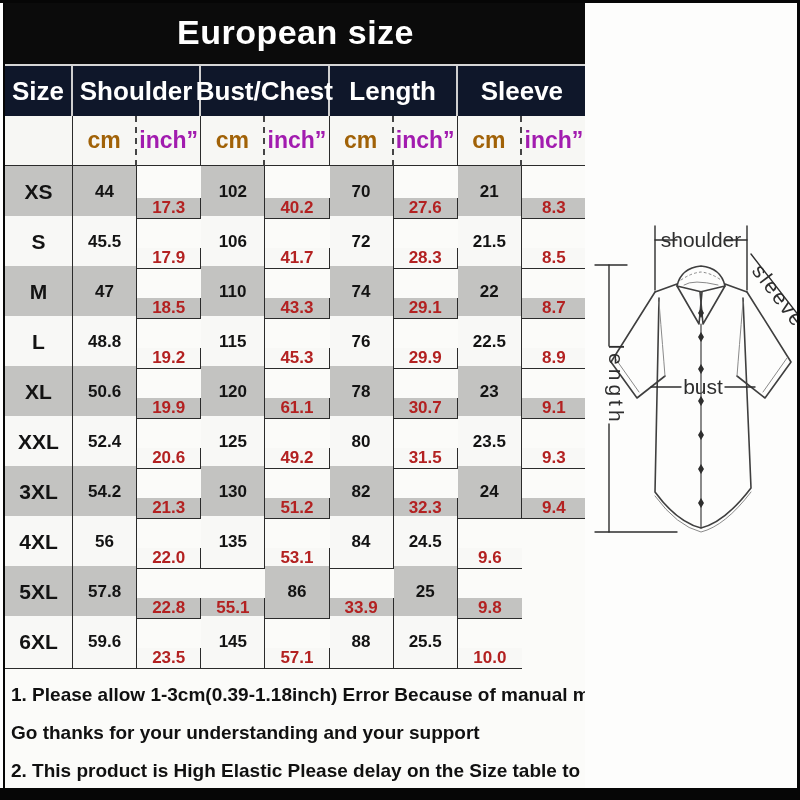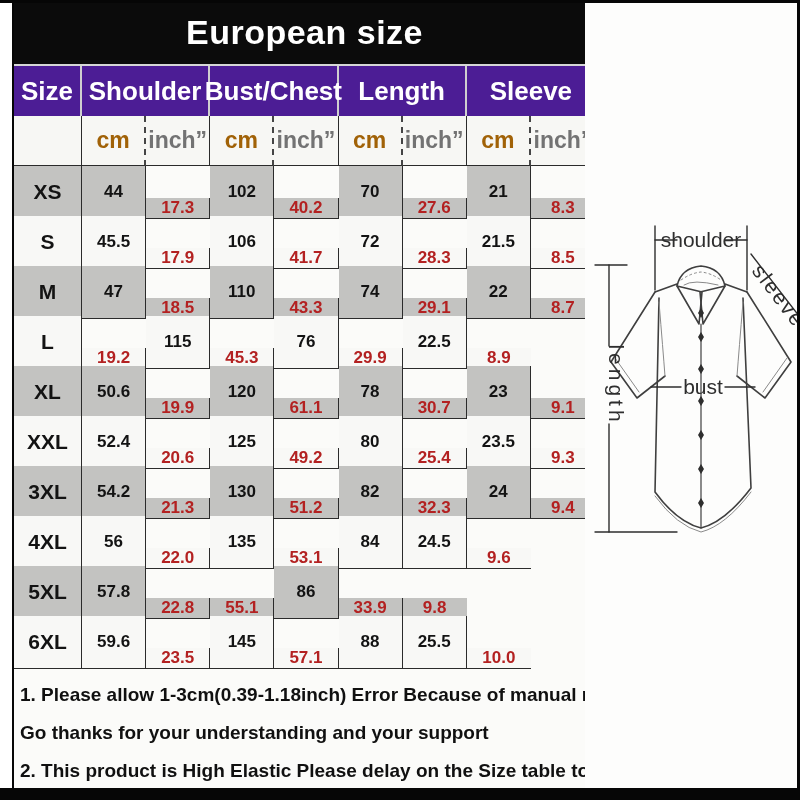--- a/index.html
+++ b/index.html
@@ -7,52 +7,52 @@
     position:relative; width:800px; height:800px; overflow:hidden;
     background:#ffffff;
     font-family:"Liberation Sans", sans-serif;
   }
   .edge-top{position:absolute;left:0;top:0;width:800px;height:3px;background:#060606;}
   .edge-right{position:absolute;right:0;top:0;width:3px;height:800px;background:#060606;}
   .edge-bottom{position:absolute;left:0;bottom:0;width:800px;height:12px;background:#060606;}
 
   
   .table-wrap{
-    position:absolute; left:12px; top:0; width:585px; height:788px;
+    position:absolute; left:3px; top:0; width:585px; height:788px;
     box-sizing:border-box; border-left:2px solid #060606; border-right:2px solid #1a1a1a;
     background:#fbfbf9;
   }
   .banner{
     height:64px; background:#0b0b0b; color:#ffffff;
     display:flex; align-items:center; justify-content:center;
     font-size:34px; font-weight:bold; letter-spacing:.5px;
     border-bottom:2px solid #d6d6d6;
   }
   .grid{
     display:grid; grid-template-columns:68px repeat(8,1fr);
     box-sizing:border-box;
   }
-  .hdr{ height:50px; background:#4c1d95; color:#ffffff; }
+  .hdr{ height:50px; background:#0f172a; color:#ffffff; }
   .hdr .cell{
     display:flex;align-items:center;justify-content:center;
     font-size:26px;font-weight:bold;
     border-right:2px solid #cfcfcf;
   }
   .hdr .cell:last-child{border-right:none;}
   .hdr .g2{grid-column:span 2;}
 
   .sub{ height:50px; background:#f7f7f4; }
   .sub .cell{
     display:flex;align-items:center;justify-content:center;
     font-size:23px;font-weight:bold;color:#a16207;
     border-right:1px solid #2b2b2b;border-bottom:1px solid #2b2b2b;
     box-sizing:border-box;
   }
   .sub .cell.u-cm{border-right:2px dashed #454545;}
-  .sub .cell.u-inch{color:#737373;}
+  .sub .cell.u-inch{color:#a21caf;}
   .sub .cell:last-child{border-right:none;}
 
   .rows .r{ height:50px; }
   .rows .r .cell{
     display:flex;align-items:center;justify-content:center;
     font-size:17px;font-weight:bold;color:#131313;
     border-right:1px solid #2b2b2b;border-bottom:1px solid #2b2b2b;
     box-sizing:border-box;
   }
   .rows .r .cell:last-child{border-right:none;}
@@ -138,20 +138,21 @@
           <div class="cell inch">18.5</div>
           <div class="cell cm">110</div>
           <div class="cell inch">43.3</div>
           <div class="cell cm">74</div>
           <div class="cell inch">29.1</div>
           <div class="cell cm">22</div>
           <div class="cell inch">8.7</div>
         </div>
         <div class="grid r even">
           <div class="cell size">L</div>
+          <div class="cell cm">48.8</div>
           <div class="cell inch">19.2</div>
           <div class="cell cm">115</div>
           <div class="cell inch">45.3</div>
           <div class="cell cm">76</div>
           <div class="cell inch">29.9</div>
           <div class="cell cm">22.5</div>
           <div class="cell inch">8.9</div>
         </div>
         <div class="grid r odd">
           <div class="cell size">XL</div>
@@ -164,21 +165,21 @@
           <div class="cell cm">23</div>
           <div class="cell inch">9.1</div>
         </div>
         <div class="grid r even">
           <div class="cell size">XXL</div>
           <div class="cell cm">52.4</div>
           <div class="cell inch">20.6</div>
           <div class="cell cm">125</div>
           <div class="cell inch">49.2</div>
           <div class="cell cm">80</div>
-          <div class="cell inch">25.4</div>
+          <div class="cell inch">31.5</div>
           <div class="cell cm">23.5</div>
           <div class="cell inch">9.3</div>
         </div>
         <div class="grid r odd">
           <div class="cell size">3XL</div>
           <div class="cell cm">54.2</div>
           <div class="cell inch">21.3</div>
           <div class="cell cm">130</div>
           <div class="cell inch">51.2</div>
           <div class="cell cm">82</div>
@@ -196,20 +197,21 @@
           <div class="cell cm">24.5</div>
           <div class="cell inch">9.6</div>
         </div>
         <div class="grid r odd">
           <div class="cell size">5XL</div>
           <div class="cell cm">57.8</div>
           <div class="cell inch">22.8</div>
           <div class="cell inch">55.1</div>
           <div class="cell cm">86</div>
           <div class="cell inch">33.9</div>
+          <div class="cell cm">25</div>
           <div class="cell inch">9.8</div>
         </div>
         <div class="grid r even">
           <div class="cell size">6XL</div>
           <div class="cell cm">59.6</div>
           <div class="cell inch">23.5</div>
           <div class="cell cm">145</div>
           <div class="cell inch">57.1</div>
           <div class="cell cm">88</div>
           <div class="cell cm">25.5</div>

